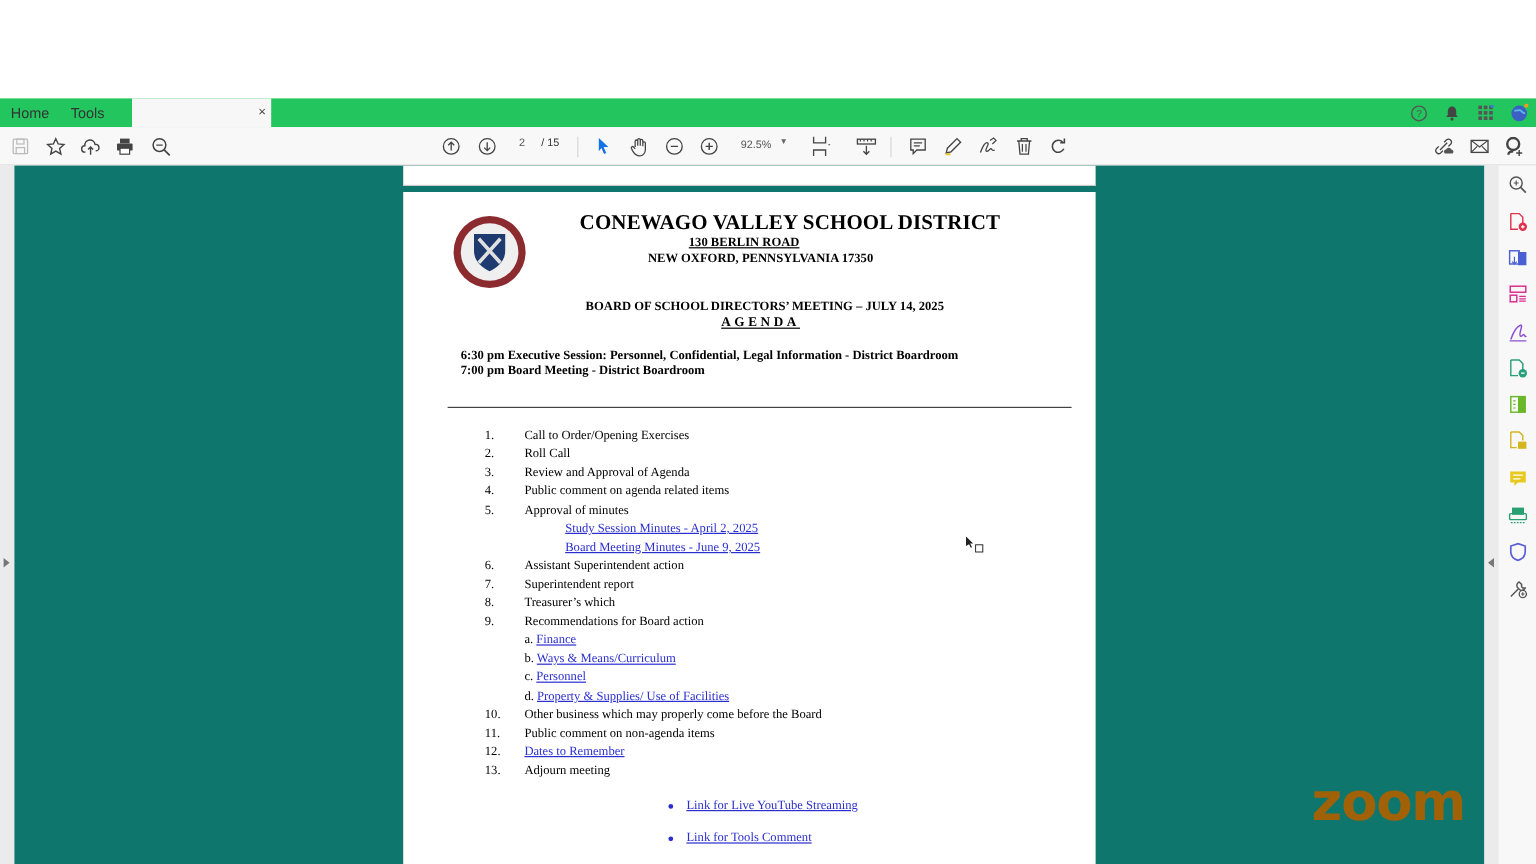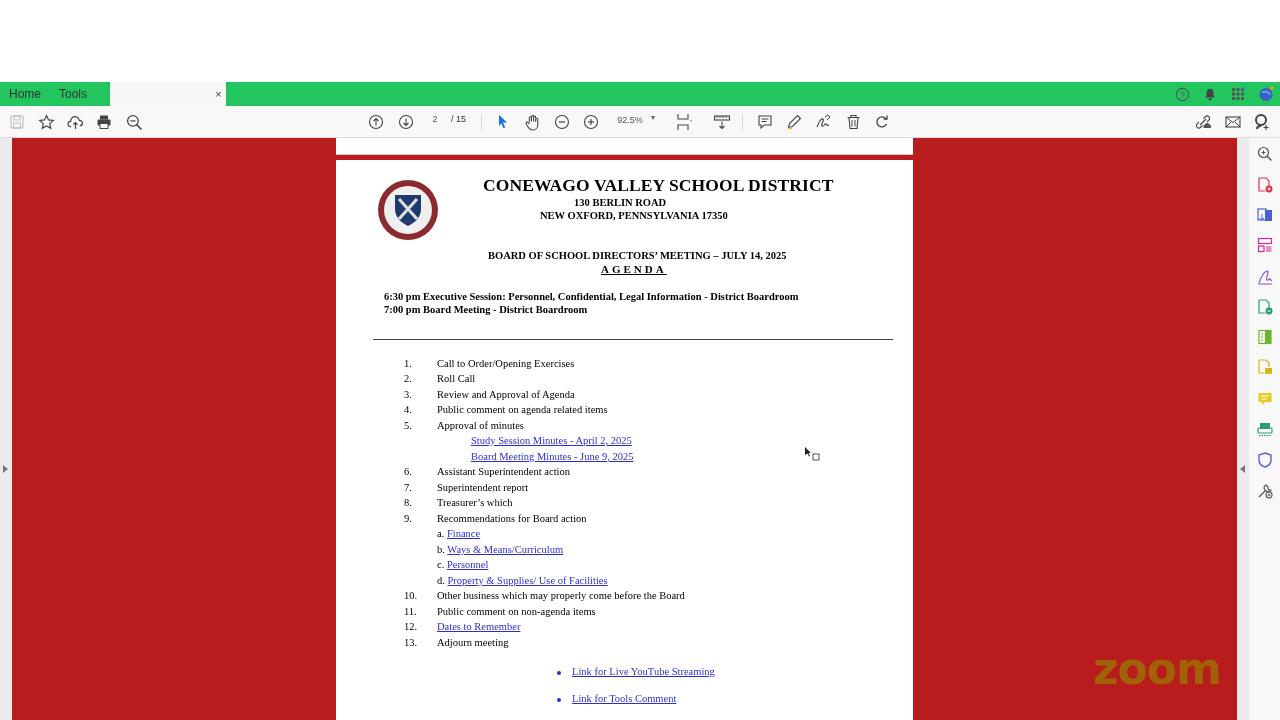--- a/index.html
+++ b/index.html
@@ -13,33 +13,33 @@
   .doc-tab .tab-close { font-size: 11px; color: #444; margin-left: 8px; cursor: pointer; }
   .menubar .right-icons { position: absolute; right: 6px; top: 0; height: 24px; display: flex; align-items: center; gap: 12px; }
   .ri { width: 16px; height: 16px; display: flex; align-items: center; justify-content: center; cursor: pointer; }
   .toolbar { position: absolute; left: 0; top: 106px; width: 1280px; height: 32px; background: #f8f8f8; border-bottom: 1px solid #dcdcdc; }
   .tb-icon { position: absolute; top: 7px; width: 18px; height: 18px; display: flex; align-items: center; justify-content: center; cursor: pointer; }
   .page-num { position: absolute; top: 8px; left: 425px; width: 20px; font-size: 9px; color: #555; text-align: center; }
   .page-total { position: absolute; top: 8px; left: 451px; font-size: 9px; color: #333; }
   .zoom-val { position: absolute; top: 9px; left: 610px; width: 40px; font-size: 9px; color: #555; text-align: center; }
   .zoom-caret { position: absolute; top: 7px; left: 651px; font-size: 8px; color: #666; }
   .tb-sep { position: absolute; top: 8px; width: 1px; height: 17px; background: #d8d8d8; }
-  .viewer { position: absolute; left: 12px; top: 138px; width: 1225px; height: 582px; background: #b91c1c; overflow: hidden; }
+  .viewer { position: absolute; left: 12px; top: 138px; width: 1225px; height: 582px; background: #0f766e; overflow: hidden; }
   .left-strip { position: absolute; left: 0; top: 138px; width: 12px; height: 582px; background: #ebebeb; }
   .left-strip .arrow { position: absolute; left: 3px; top: 327px; width: 0; height: 0; border-top: 4px solid transparent; border-bottom: 4px solid transparent; border-left: 5px solid #777; }
   .right-gap { position: absolute; left: 1237px; top: 138px; width: 12px; height: 582px; background: #ebebeb; }
   .right-gap .arrow { position: absolute; left: 3px; top: 327px; width: 0; height: 0; border-top: 4px solid transparent; border-bottom: 4px solid transparent; border-right: 5px solid #777; }
   .right-panel { position: absolute; left: 1249px; top: 138px; width: 31px; height: 582px; background: #f8f8f8; }
   .rp-icon { position: absolute; left: 7px; width: 18px; height: 18px; display: flex; align-items: center; justify-content: center; cursor: pointer; }
   .page-prev { position: absolute; left: 324px; top: 0; width: 577px; height: 17px; background: #ffffff; border-bottom: 1px solid #ccc; }
   .page { position: absolute; left: 324px; top: 22px; width: 577px; height: 600px; background: #ffffff; font-family: "Liberation Serif", serif; color: #000; }
   .seal { position: absolute; left: 42px; top: 20px; width: 60px; height: 60px; border-radius: 50%; background: #8b2a2f; display: flex; align-items: center; justify-content: center; }
   .seal-inner { width: 48px; height: 48px; border-radius: 50%; background: #efefef; display: flex; align-items: center; justify-content: center; }
   .district-name { position: absolute; left: 147px; top: 15px; font-size: 17.5px; font-weight: bold; white-space: nowrap; letter-spacing: 0.1px; }
-  .addr1 { position: absolute; left: 238px; top: 37px; font-size: 10.5px; font-weight: bold; }
+  .addr1 { position: absolute; left: 238px; top: 37px; font-size: 10.5px; font-weight: bold; text-decoration: underline; }
   .addr2 { position: absolute; left: 204px; top: 50px; font-size: 10.5px; font-weight: bold; }
   .meeting-title { position: absolute; left: 152px; top: 90px; font-size: 10.5px; font-weight: bold; white-space: nowrap; }
   .agenda-word { position: absolute; left: 265px; top: 103px; font-size: 11px; font-weight: bold; letter-spacing: 3px; text-decoration: underline; }
   .session { position: absolute; left: 48px; font-size: 10.5px; font-weight: bold; white-space: nowrap; }
   .rule { position: absolute; left: 37px; top: 179px; width: 520px; height: 1px; background: #444; }
   .ai { position: absolute; font-size: 10.5px; white-space: nowrap; }
   .ai .num { position: absolute; left: 0; width: 24px; }
   .ai .txt { position: absolute; left: 33px; }
   a.lnk { color: #2b2fcf; text-decoration: underline; cursor: pointer; }
   .sub { position: absolute; font-size: 10.5px; white-space: nowrap; }

